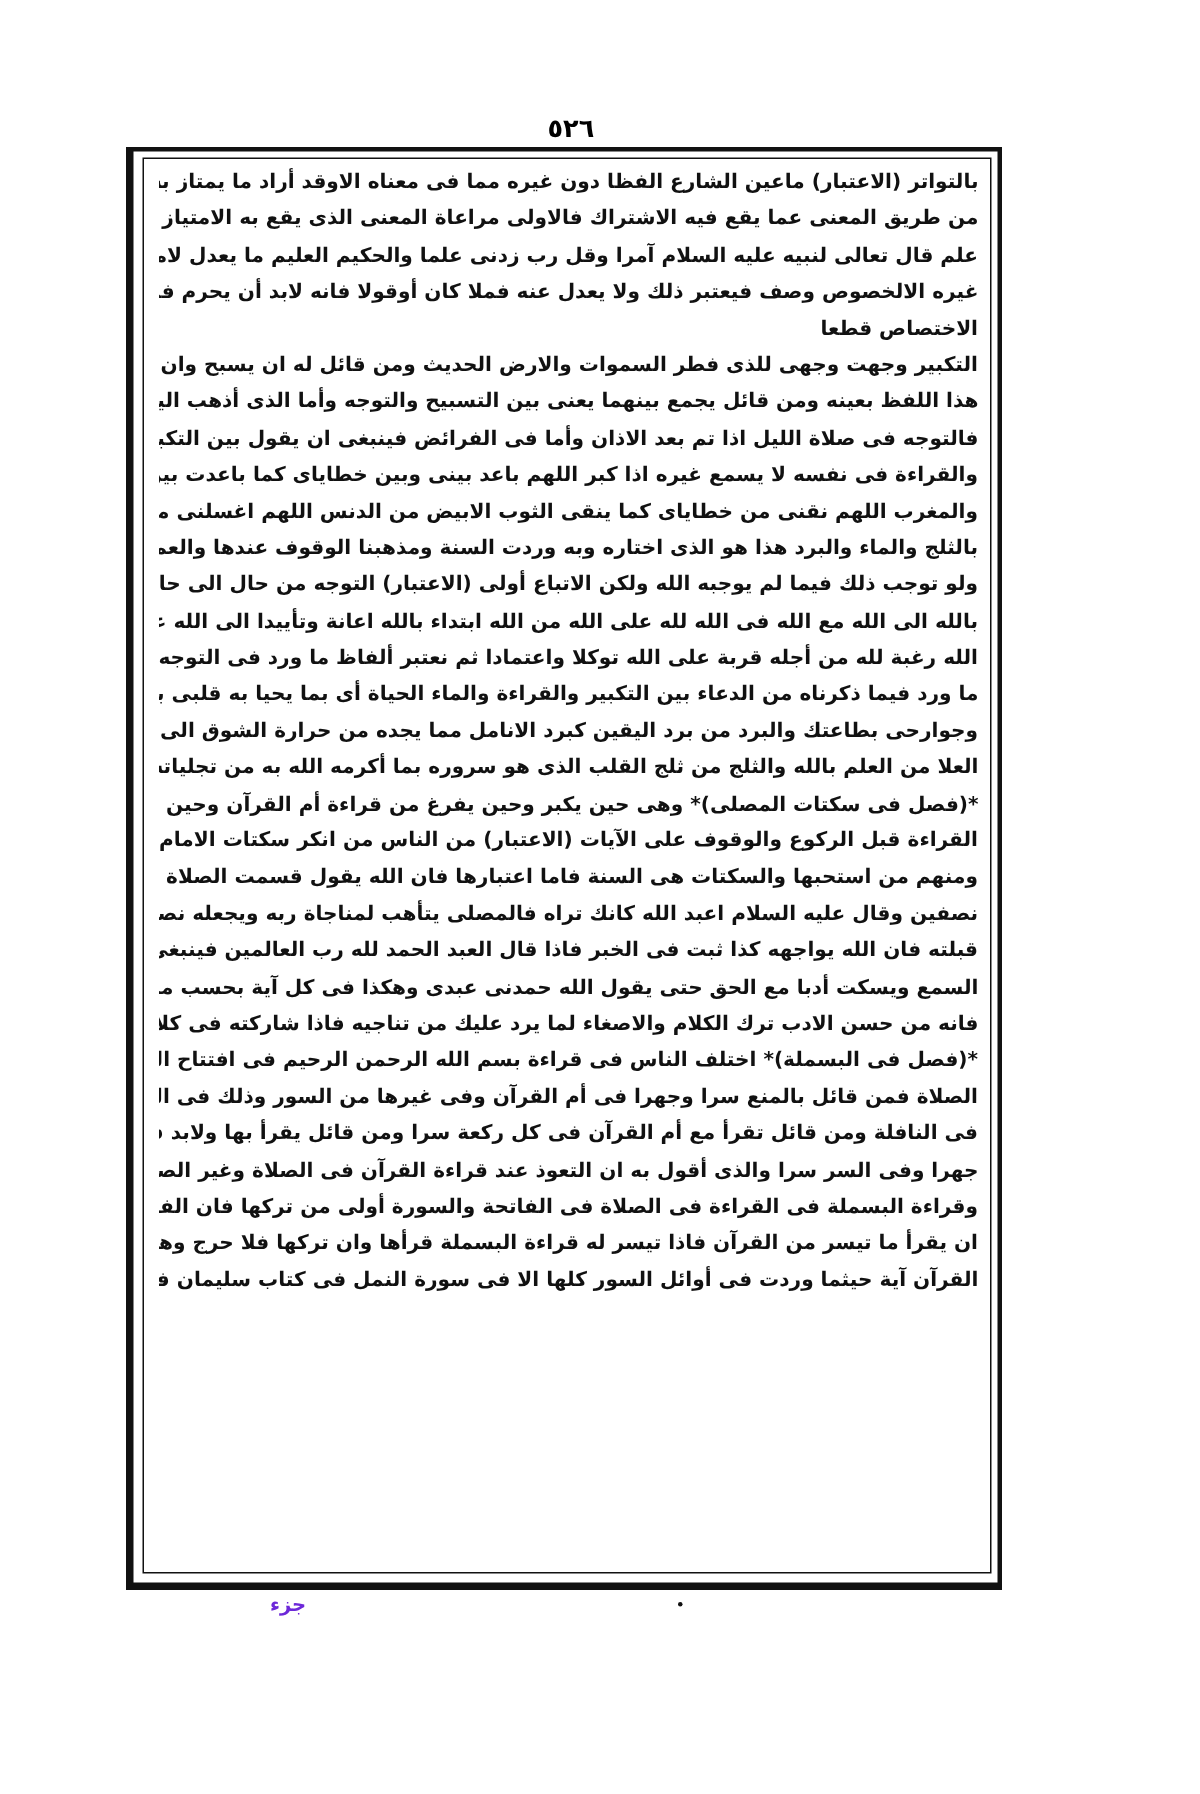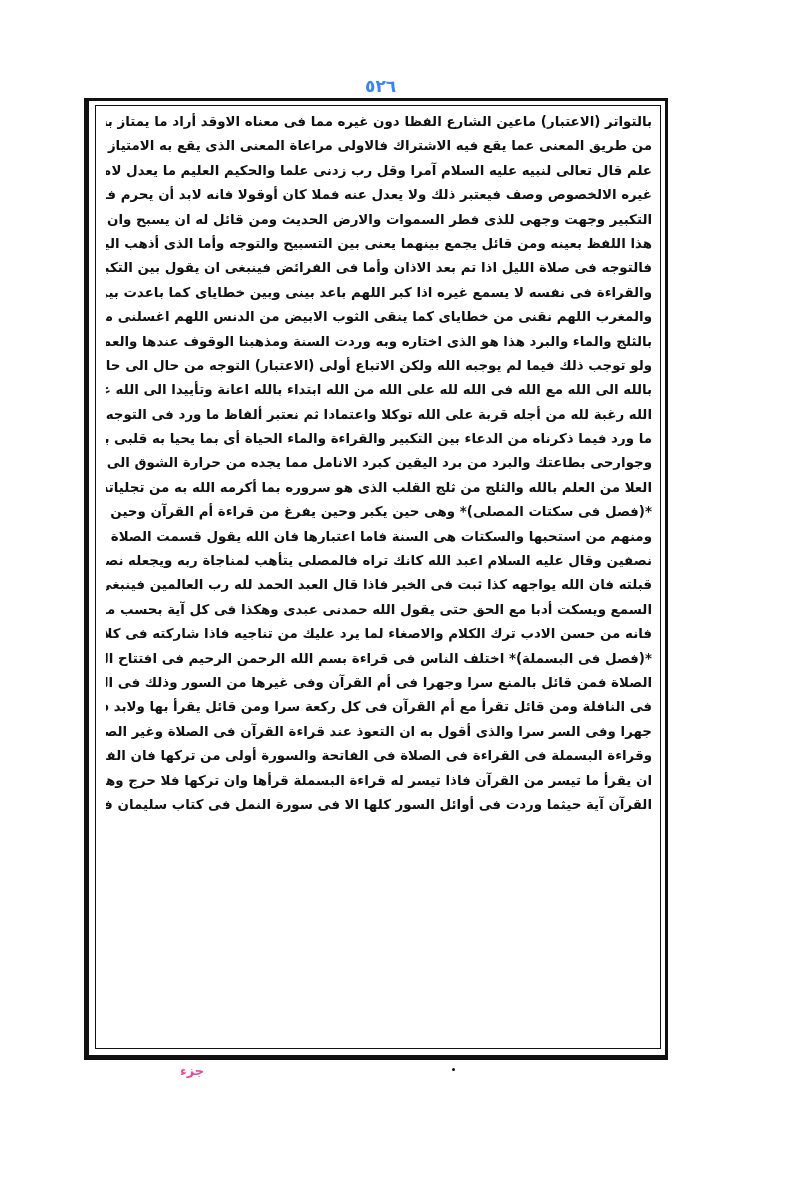--- a/index.html
+++ b/index.html
@@ -15,21 +15,21 @@
       font-family: "DejaVu Sans", sans-serif;
       color: #111111;
     }
     .page-number {
       position: absolute;
       top: 76px;
       left: 365px;
       font-size: 17px;
       font-weight: bold;
       direction: rtl;
-      color: #3b82f6;
+      color: #000000;
       letter-spacing: 1px;
     }
     .frame-outer {
       position: absolute;
       left: 84px;
       top: 98px;
       width: 584px;
       height: 962px;
       border-top: 3px solid #111;
       border-left: 5px solid #111;
@@ -68,21 +68,21 @@
     .line.short {
       text-align-last: right;
     }
     .footer-signature {
       position: absolute;
       top: 1063px;
       left: 180px;
       font-size: 13px;
       font-weight: bold;
       direction: rtl;
-      color: #ec4899;
+      color: #6d28d9;
     }
     .footer-dot {
       position: absolute;
       top: 1068px;
       left: 452px;
       width: 3px;
       height: 3px;
       background: #111;
       border-radius: 50%;
     }
@@ -92,33 +92,35 @@
 
 <div class="page-number">٥٢٦</div>
 
 <div class="frame-outer">
   <div class="frame-inner">
     <div class="text-block">
       <div class="line">بالتواتر (الاعتبار) ماعين الشارع الفظا دون غيره مما فى معناه الاوقد أراد ما يمتاز به ذلك اللفظ</div>
       <div class="line">من طريق المعنى عما يقع فيه الاشتراك فالاولى مراعاة المعنى الذى يقع به الامتياز فانه مزيد</div>
       <div class="line">علم قال تعالى لنبيه عليه السلام آمرا وقل رب زدنى علما والحكيم العليم ما يعدل لامر دون</div>
       <div class="line">غيره الالخصوص وصف فيعتبر ذلك ولا يعدل عنه فملا كان أوقولا فانه لابد أن يحرم فائدة ذلك</div>
+      <div class="line short">الاختصاص قطعا</div>
       <div class="line">التكبير وجهت وجهى للذى فطر السموات والارض الحديث ومن قائل له ان يسبح وان لم يقل</div>
       <div class="line">هذا اللفظ بعينه ومن قائل يجمع بينهما يعنى بين التسبيح والتوجه وأما الذى أذهب اليه</div>
       <div class="line">فالتوجه فى صلاة الليل اذا تم بعد الاذان وأما فى الفرائض فينبغى ان يقول بين التكبير</div>
       <div class="line">والقراءة فى نفسه لا يسمع غيره اذا كبر اللهم باعد بينى وبين خطاياى كما باعدت بين المشرق</div>
       <div class="line">والمغرب اللهم نقنى من خطاياى كما ينقى الثوب الابيض من الدنس اللهم اغسلنى من خطاياى</div>
       <div class="line">بالثلج والماء والبرد هذا هو الذى اختاره وبه وردت السنة ومذهبنا الوقوف عندها والعمل بها</div>
       <div class="line">ولو توجب ذلك فيما لم يوجبه الله ولكن الاتباع أولى (الاعتبار) التوجه من حال الى حال من الله</div>
       <div class="line">بالله الى الله مع الله فى الله لله على الله من الله ابتداء بالله اعانة وتأييدا الى الله غاية مع الله صحبة فى</div>
       <div class="line">الله رغبة لله من أجله قربة على الله توكلا واعتمادا ثم نعتبر ألفاظ ما ورد فى التوجه وكذلك</div>
       <div class="line">ما ورد فيما ذكرناه من الدعاء بين التكبير والقراءة والماء الحياة أى بما يحيا به قلبى بذكرك</div>
       <div class="line">وجوارحى بطاعتك والبرد من برد اليقين كبرد الانامل مما يجده من حرارة الشوق الى المراتب</div>
       <div class="line">العلا من العلم بالله والثلج من ثلج القلب الذى هو سروره بما أكرمه الله به من تجلياته وشهوده</div>
       <div class="line">*(فصل فى سكتات المصلى)* وهى حين يكبر وحين يفرغ من قراءة أم القرآن وحين يفرغ من</div>
+      <div class="line">القراءة قبل الركوع والوقوف على الآيات (الاعتبار) من الناس من انكر سكتات الامام</div>
       <div class="line">ومنهم من استحبها والسكتات هى السنة فاما اعتبارها فان الله يقول قسمت الصلاة بينى وبين عبدى</div>
       <div class="line">نصفين وقال عليه السلام اعبد الله كانك تراه فالمصلى يتأهب لمناجاة ربه ويجعله نصب عينيه فى</div>
       <div class="line">قبلته فان الله يواجهه كذا ثبت فى الخبر فاذا قال العبد الحمد لله رب العالمين فينبغى له ان يلقى</div>
       <div class="line">السمع ويسكت أدبا مع الحق حتى يقول الله حمدنى عبدى وهكذا فى كل آية بحسب ما تقتضى</div>
       <div class="line">فانه من حسن الادب ترك الكلام والاصغاء لما يرد عليك من تناجيه فاذا شاركته فى كلامه</div>
       <div class="line">*(فصل فى البسملة)* اختلف الناس فى قراءة بسم الله الرحمن الرحيم فى افتتاح القراءة فى</div>
       <div class="line">الصلاة فمن قائل بالمنع سرا وجهرا فى أم القرآن وفى غيرها من السور وذلك فى المكتوبة وأجازها</div>
       <div class="line">فى النافلة ومن قائل تقرأ مع أم القرآن فى كل ركعة سرا ومن قائل يقرأ بها ولابد فى الجهر</div>
       <div class="line">جهرا وفى السر سرا والذى أقول به ان التعوذ عند قراءة القرآن فى الصلاة وغير الصلاة فرض</div>
       <div class="line">وقراءة البسملة فى القراءة فى الصلاة فى الفاتحة والسورة أولى من تركها فان الفرض على المصلى</div>

